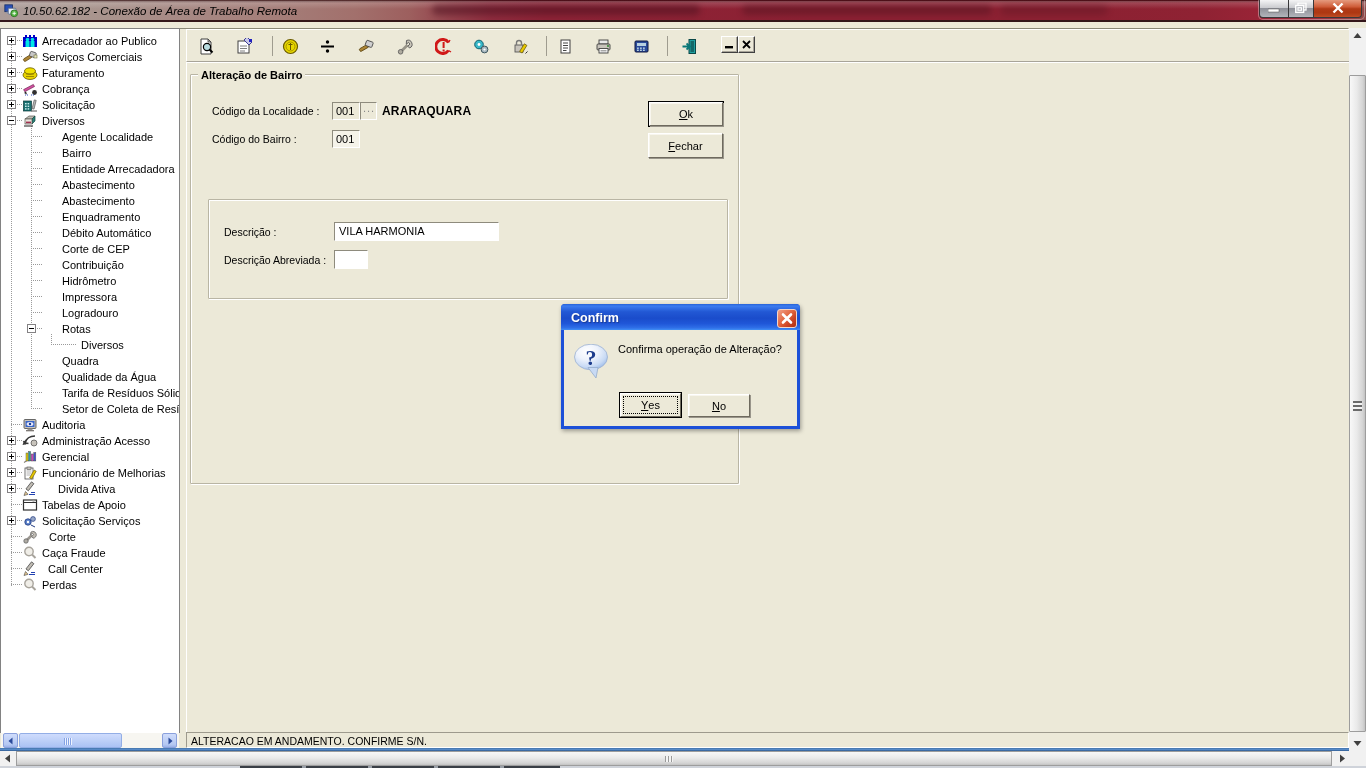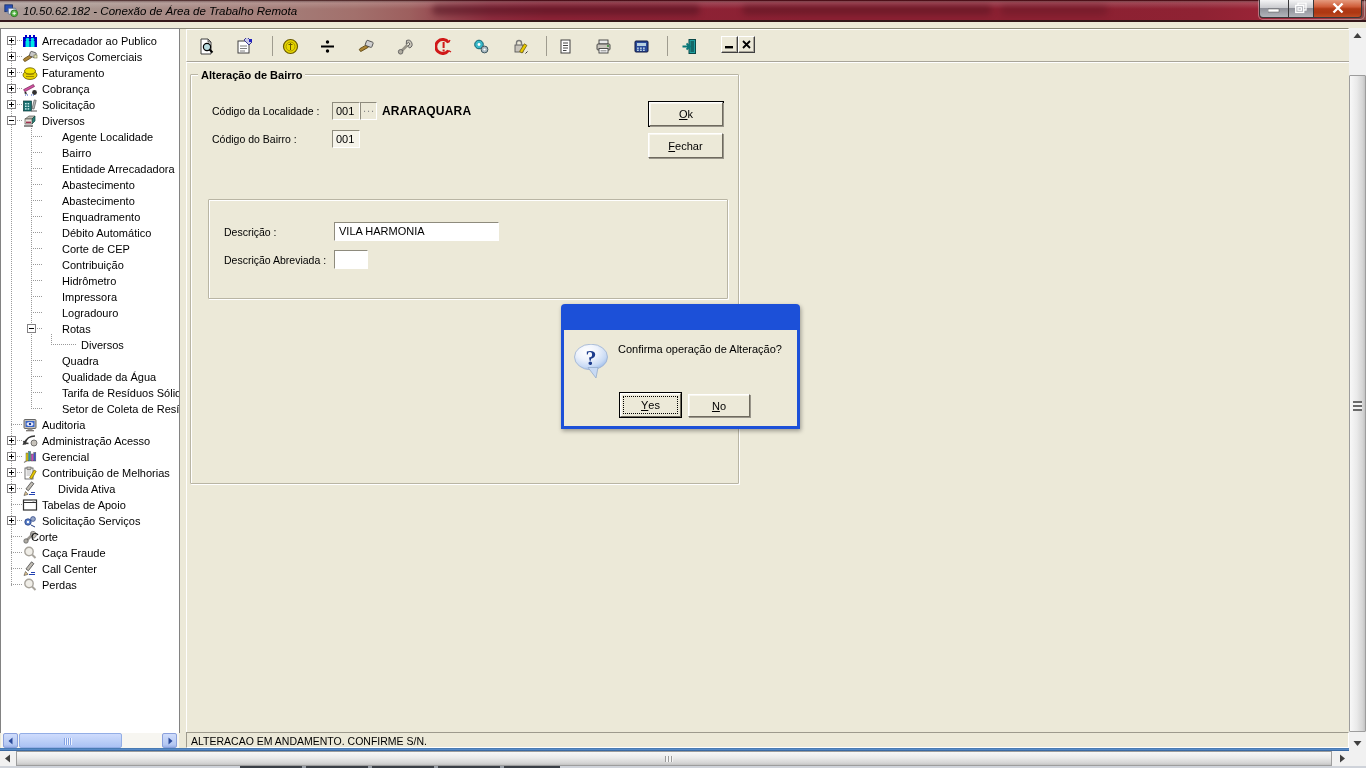--- a/index.html
+++ b/index.html
@@ -354,21 +354,21 @@
 <span class="pbox" style="left:6px">
         <i class="bh"></i>
         <i class="bv"></i>
       </span>
 <span class="ticon" style="left:21px"><svg width="16" height="16">
           <rect x="3" y="3" width="8" height="11" fill="#fff" stroke="#505050" stroke-width="0.8"></rect>
           <rect x="5" y="2" width="4" height="2.4" fill="#c8c4bc" stroke="#505050" stroke-width="0.6"></rect>
           <path d="M4.5 6 h5 M4.5 8 h5 M4.5 10 h4" stroke="#909090" stroke-width="0.7"></path>
           <rect x="10" y="5" width="2.4" height="9" transform="rotate(30 11 9)" fill="#e8c800" stroke="#6a5a10" stroke-width="0.6"></rect>
         </svg></span>
-<span class="tlabel" style="left:41px">Contribuição de Melhorias</span>
+<span class="tlabel" style="left:41px">Funcionário de Melhorias</span>
 </div>
 <div class="trow" style="top:452px">
 <i class="hdot" style="left:10px;width:11px"></i>
 <span class="pbox" style="left:6px">
         <i class="bh"></i>
         <i class="bv"></i>
       </span>
 <span class="ticon" style="left:21px"><svg width="16" height="16">
           <rect x="6" y="1" width="3" height="9" transform="rotate(38 8 6)" fill="#c0bcb4" stroke="#404040" stroke-width="0.7"></rect>
           <path d="M3.5 10.5 l-1.5 4 4 -1.2 z" fill="#e8c890" stroke="#404040" stroke-width="0.6"></path>
@@ -399,38 +399,38 @@
         </svg></span>
 <span class="tlabel" style="left:41px">Solicitação Serviços</span>
 </div>
 <div class="trow" style="top:500px">
 <i class="hdot" style="left:10px;width:11px"></i>
 <span class="ticon" style="left:21px"><svg width="16" height="16">
           <path d="M4.5 11.5 L10 6" stroke="#9a9690" stroke-width="2.6"></path>
           <circle cx="4" cy="12" r="2.2" fill="#b0aca4" stroke="#585858" stroke-width="0.7"></circle>
           <path d="M9 3 a3.4 3.4 0 1 1 2 6.2 l-1.2 -1.6 1.6 -2 -1 -1.2 -2 1.4 z" fill="#c0bcb4" stroke="#585858" stroke-width="0.7"></path>
         </svg></span>
-<span class="tlabel" style="left:30px">Corte</span>
+<span class="tlabel" style="left:48px">Corte</span>
 </div>
 <div class="trow" style="top:516px">
 <i class="hdot" style="left:10px;width:11px"></i>
 <span class="ticon" style="left:21px"><svg width="16" height="16">
           <circle cx="7" cy="6.5" r="4.2" fill="#f0eee8" stroke="#a8a49c" stroke-width="1.4"></circle>
           <path d="M10 9.5 l3.5 3.5" stroke="#a8a49c" stroke-width="2"></path>
         </svg></span>
 <span class="tlabel" style="left:41px">Caça Fraude</span>
 </div>
 <div class="trow" style="top:532px">
 <i class="hdot" style="left:10px;width:11px"></i>
 <span class="ticon" style="left:21px"><svg width="16" height="16">
           <rect x="6" y="1" width="3" height="9" transform="rotate(38 8 6)" fill="#c0bcb4" stroke="#404040" stroke-width="0.7"></rect>
           <path d="M3.5 10.5 l-1.5 4 4 -1.2 z" fill="#e8c890" stroke="#404040" stroke-width="0.6"></path>
           <path d="M7 13.5 h6 M9 11.5 h4" stroke="#2040b0" stroke-width="1"></path>
         </svg></span>
-<span class="tlabel" style="left:41px">Call Center</span>
+<span class="tlabel" style="left:47px">Call Center</span>
 </div>
 <div class="trow" style="top:548px">
 <i class="hdot" style="left:10px;width:11px"></i>
 <span class="ticon" style="left:21px"><svg width="16" height="16">
           <circle cx="7" cy="6.5" r="4.2" fill="#f0eee8" stroke="#a8a49c" stroke-width="1.4"></circle>
           <path d="M10 9.5 l3.5 3.5" stroke="#a8a49c" stroke-width="2"></path>
         </svg></span>
 <span class="tlabel" style="left:41px">Perdas</span>
 </div>
 </div>
@@ -597,20 +597,28 @@
   <div id="hthumb"></div>
   <div class="sbtn" style="left:1333px;height:15px"><svg width="17" height="15">
         <path d="M12 7.5 L7 3.5 L7 11.5 z" fill="#404040"></path>
       </svg></div>
 </div>
 <div id="bottompeek">
     <i style="position:absolute;left:240px;top:0;width:320px;height:2px;background:repeating-linear-gradient(90deg,#3a3f46 0 62px,#9aa0a8 62px 66px)"></i>
   </div>
 
 <div id="dlg">
+  <div id="dlgtitle">
+      <span>Confirm</span>
+      <div id="dlgx">
+        <svg width="18" height="17" style="position:absolute">
+          <path d="M5 4.5 L13 12.5 M13 4.5 L5 12.5" stroke="#fff" stroke-width="2.6" stroke-linecap="round"></path>
+        </svg>
+      </div>
+    </div>
   <div id="dlgbody">
     <div id="dlgq"><svg width="36" height="36">
           <defs>
             <radialGradient id="qg" cx="38%" cy="28%" r="80%">
               <stop offset="0%" stop-color="#ffffff"></stop>
               <stop offset="40%" stop-color="#eef3fc"></stop>
               <stop offset="75%" stop-color="#c8daf4"></stop>
               <stop offset="100%" stop-color="#92b4e6"></stop>
             </radialGradient>
           </defs>

